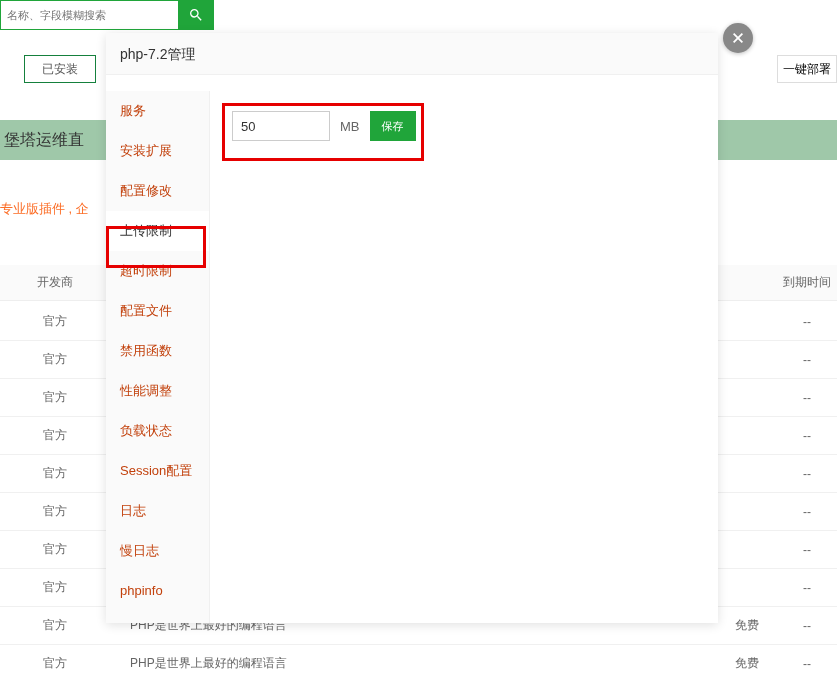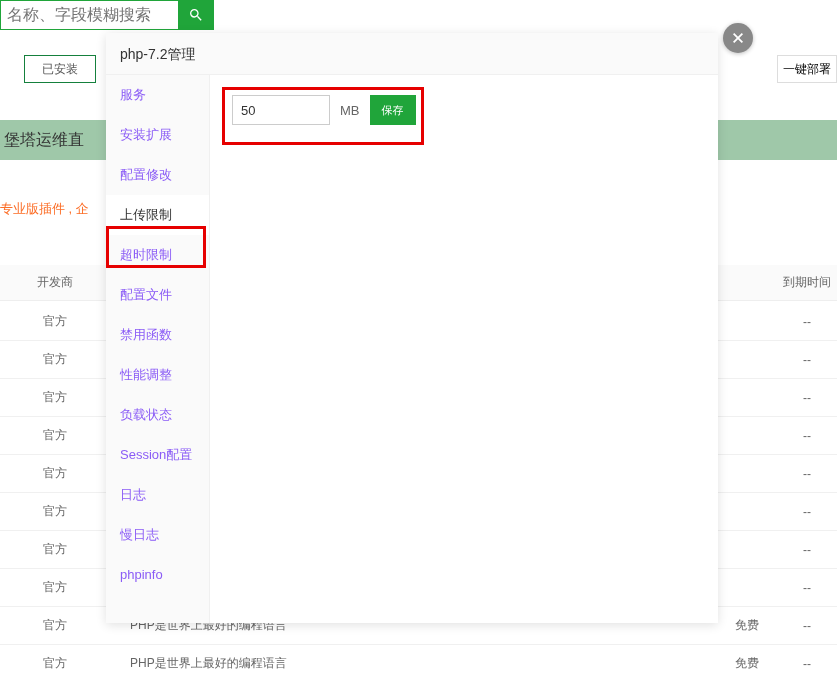--- a/index.html
+++ b/index.html
@@ -21,21 +21,21 @@
       left: 0;
       display: flex;
       align-items: stretch;
     }
     .bg-search-input {
       width: 178px;
       height: 30px;
       border: 1px solid #20a53a;
       border-right: none;
       padding: 0 6px;
-      font-size: 16px;
+      font-size: 11px;
       color: #999;
       outline: none;
     }
     .bg-search-btn {
       width: 36px;
       height: 30px;
       background: #20a53a;
       border: none;
       display: flex;
       align-items: center;
@@ -137,20 +137,21 @@
     .modal {
       position: absolute;
       top: 33px;
       left: 106px;
       width: 612px;
       height: 590px;
       background: #fff;
       box-shadow: 0 2px 10px rgba(0,0,0,0.12);
       display: flex;
       flex-direction: column;
+      gap: 16px;
     }
     .modal-title {
       height: 42px;
       line-height: 42px;
       padding: 0 14px;
       font-size: 14px;
       color: #333;
       border-bottom: 1px solid #f0f0f0;
       background: #fafafa;
     }
@@ -164,21 +165,21 @@
       background: #fafafa;
       border-right: 1px solid #f0f0f0;
       display: flex;
       flex-direction: column;
     }
     .sidebar-item {
       height: 40px;
       line-height: 40px;
       padding-left: 14px;
       font-size: 13px;
-      color: #8b5cf6;
+      color: #c2410c;
       cursor: pointer;
     }
     .sidebar-item.active {
       background: #fff;
       border-left: 3px solid transparent;
       padding-left: 11px;
       color: #333;
     }
     .sidebar-highlight {
       position: absolute;

